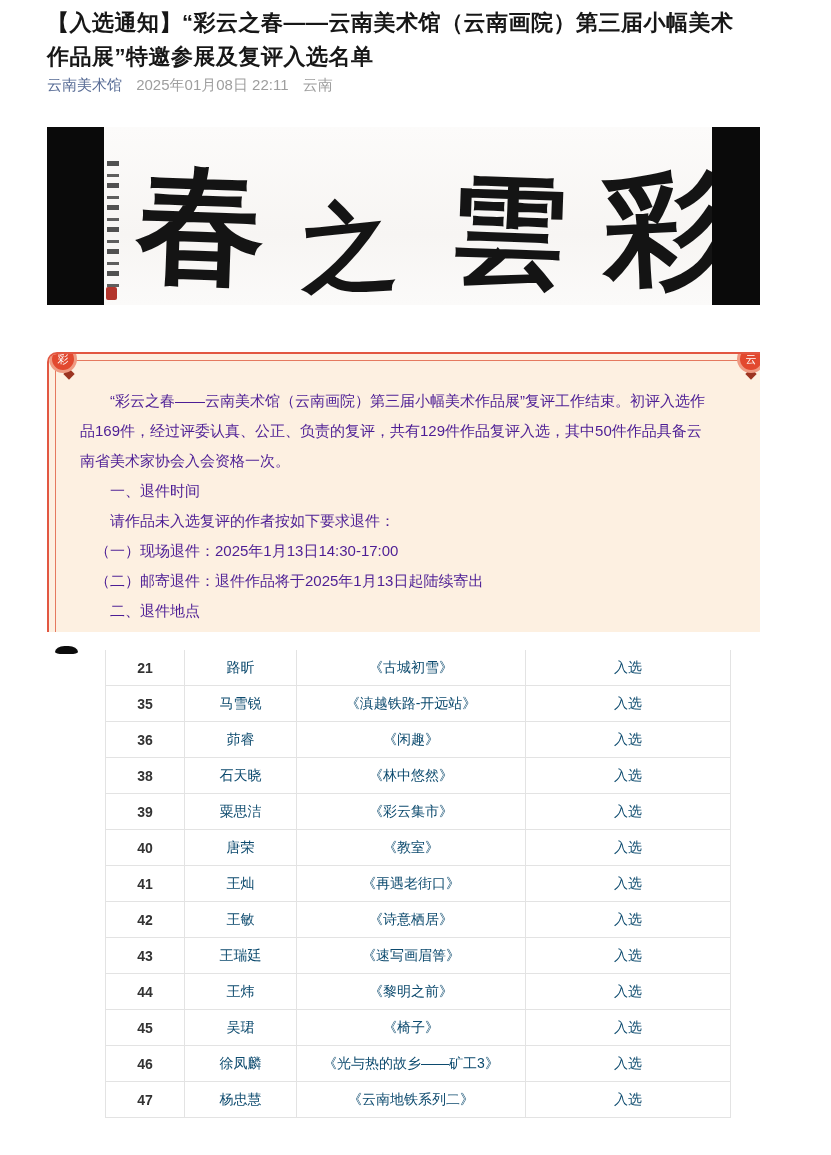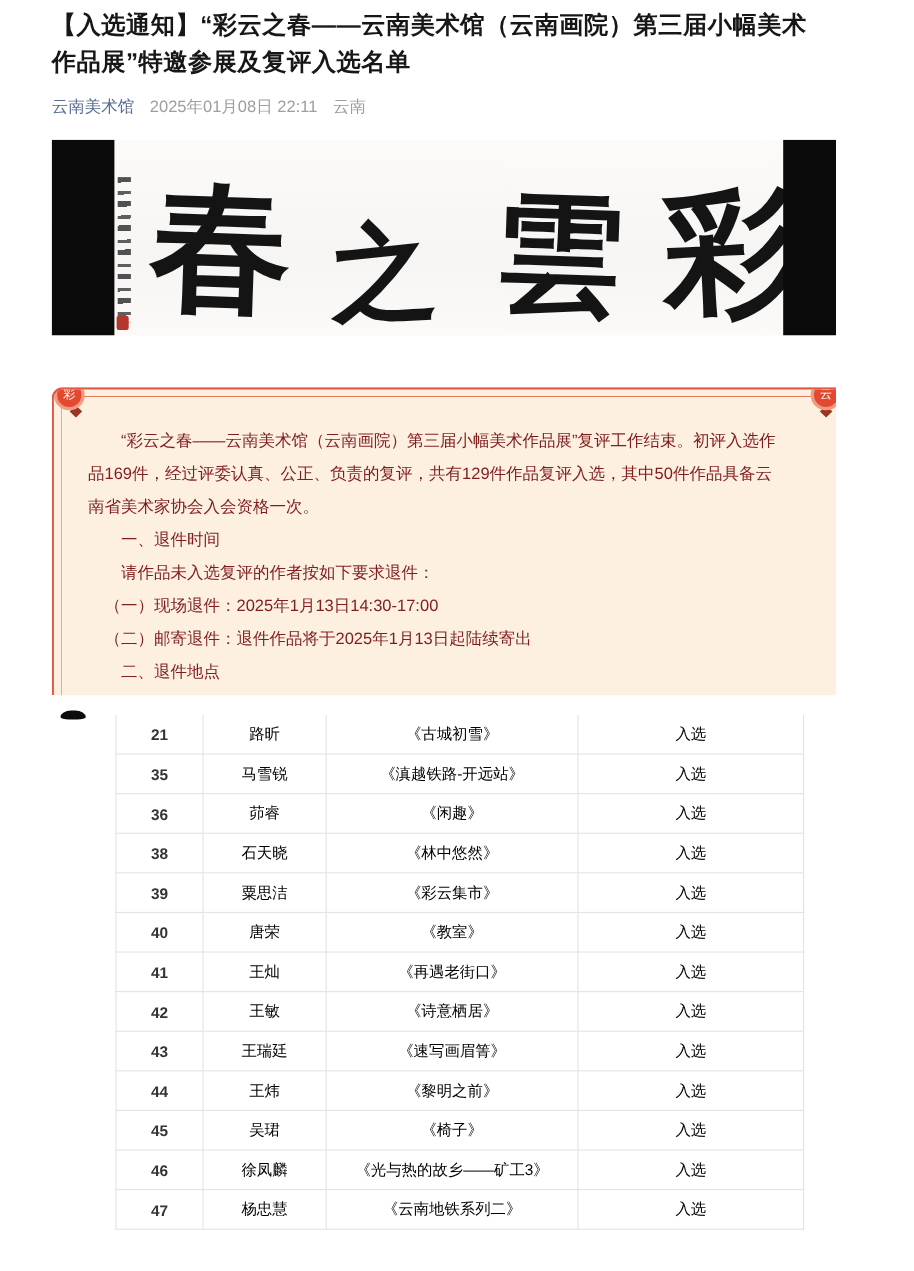--- a/index.html
+++ b/index.html
@@ -2,21 +2,21 @@
 <html><head>
 <meta charset="utf-8">
 <style>
   html,body{margin:0;padding:0;background:#ffffff;}
   .page{position:relative;width:760px;height:1155px;overflow:hidden;background:#ffffff;
         font-family:"Liberation Sans",sans-serif;}
 
   
   .title{position:absolute;left:47px;top:6px;width:700px;margin:0;
          font-size:22px;font-weight:bold;color:#171717;line-height:34px;letter-spacing:.5px;}
-  .byline{position:absolute;left:47px;top:88px;font-size:15px;white-space:nowrap;}
+  .byline{position:absolute;left:47px;top:76px;font-size:15px;white-space:nowrap;}
   .author{color:#576b95;text-decoration:none;margin-right:10px;cursor:pointer;}
   .meta{color:#9e9e9e;margin-right:10px;}
 
   
   .banner{position:absolute;left:47px;top:127px;width:738px;height:178px;
           background:linear-gradient(180deg,#fcfbfa 0%,#f7f5f3 60%,#fbfaf9 100%);overflow:hidden;}
   .strip{position:absolute;top:0;height:178px;background:#0a0a0a;}
   .strip.left{left:0;width:57px;}
   .strip.right{left:665px;width:58px;}
   .sig{position:absolute;left:60px;top:34px;width:12px;height:132px;opacity:.78;
@@ -37,30 +37,30 @@
   .corner-mark{position:absolute;width:8px;height:8px;background:#9c3421;transform:rotate(45deg);}
   .corner-mark.tl{left:16px;top:16px;}
   .corner-mark.tr{right:16px;top:16px;}
   .badge{position:absolute;top:-9px;width:22px;height:22px;border-radius:50%;
          background:#e2492f;border:3px solid #ef9a82;box-sizing:content-box;
          display:flex;align-items:center;justify-content:center;}
   .badge span{color:#ffffff;font-size:11px;line-height:11px;}
   .badge.bleft{left:0px;}
   .badge.bright{right:6px;}
   .notice-content{position:absolute;left:31px;top:32px;right:16px;}
-  .notice-line{height:30px;line-height:30px;font-size:15px;color:#7f1d1d;white-space:nowrap;overflow:hidden;}
+  .notice-line{height:30px;line-height:30px;font-size:15px;color:#4c1d95;white-space:nowrap;overflow:hidden;}
 
   
   .blob{position:absolute;left:55px;top:646px;width:23px;height:8px;background:#0c0c0c;
         border-radius:50% 50% 40% 40% / 90% 90% 30% 30%;}
 
   
   .results{position:absolute;left:105px;top:650px;width:621px;border-collapse:collapse;table-layout:fixed;}
   .results td{border:1px solid #e3e3e3;border-top:none;height:35px;text-align:center;
-              font-size:14px;color:#000000;padding:0;overflow:hidden;white-space:nowrap;}
+              font-size:14px;color:#0c4a6e;padding:0;overflow:hidden;white-space:nowrap;}
   .results tr:first-child td{border-top:none;}
   .results td.c-no{width:78px;font-weight:bold;color:#333;}
   .results td.c-name{width:111px;}
   .results td.c-artwork{width:228px;}
   .results td.c-status{width:204px;}
 </style>
 </head>
 <body>
 
 <div class="page">

